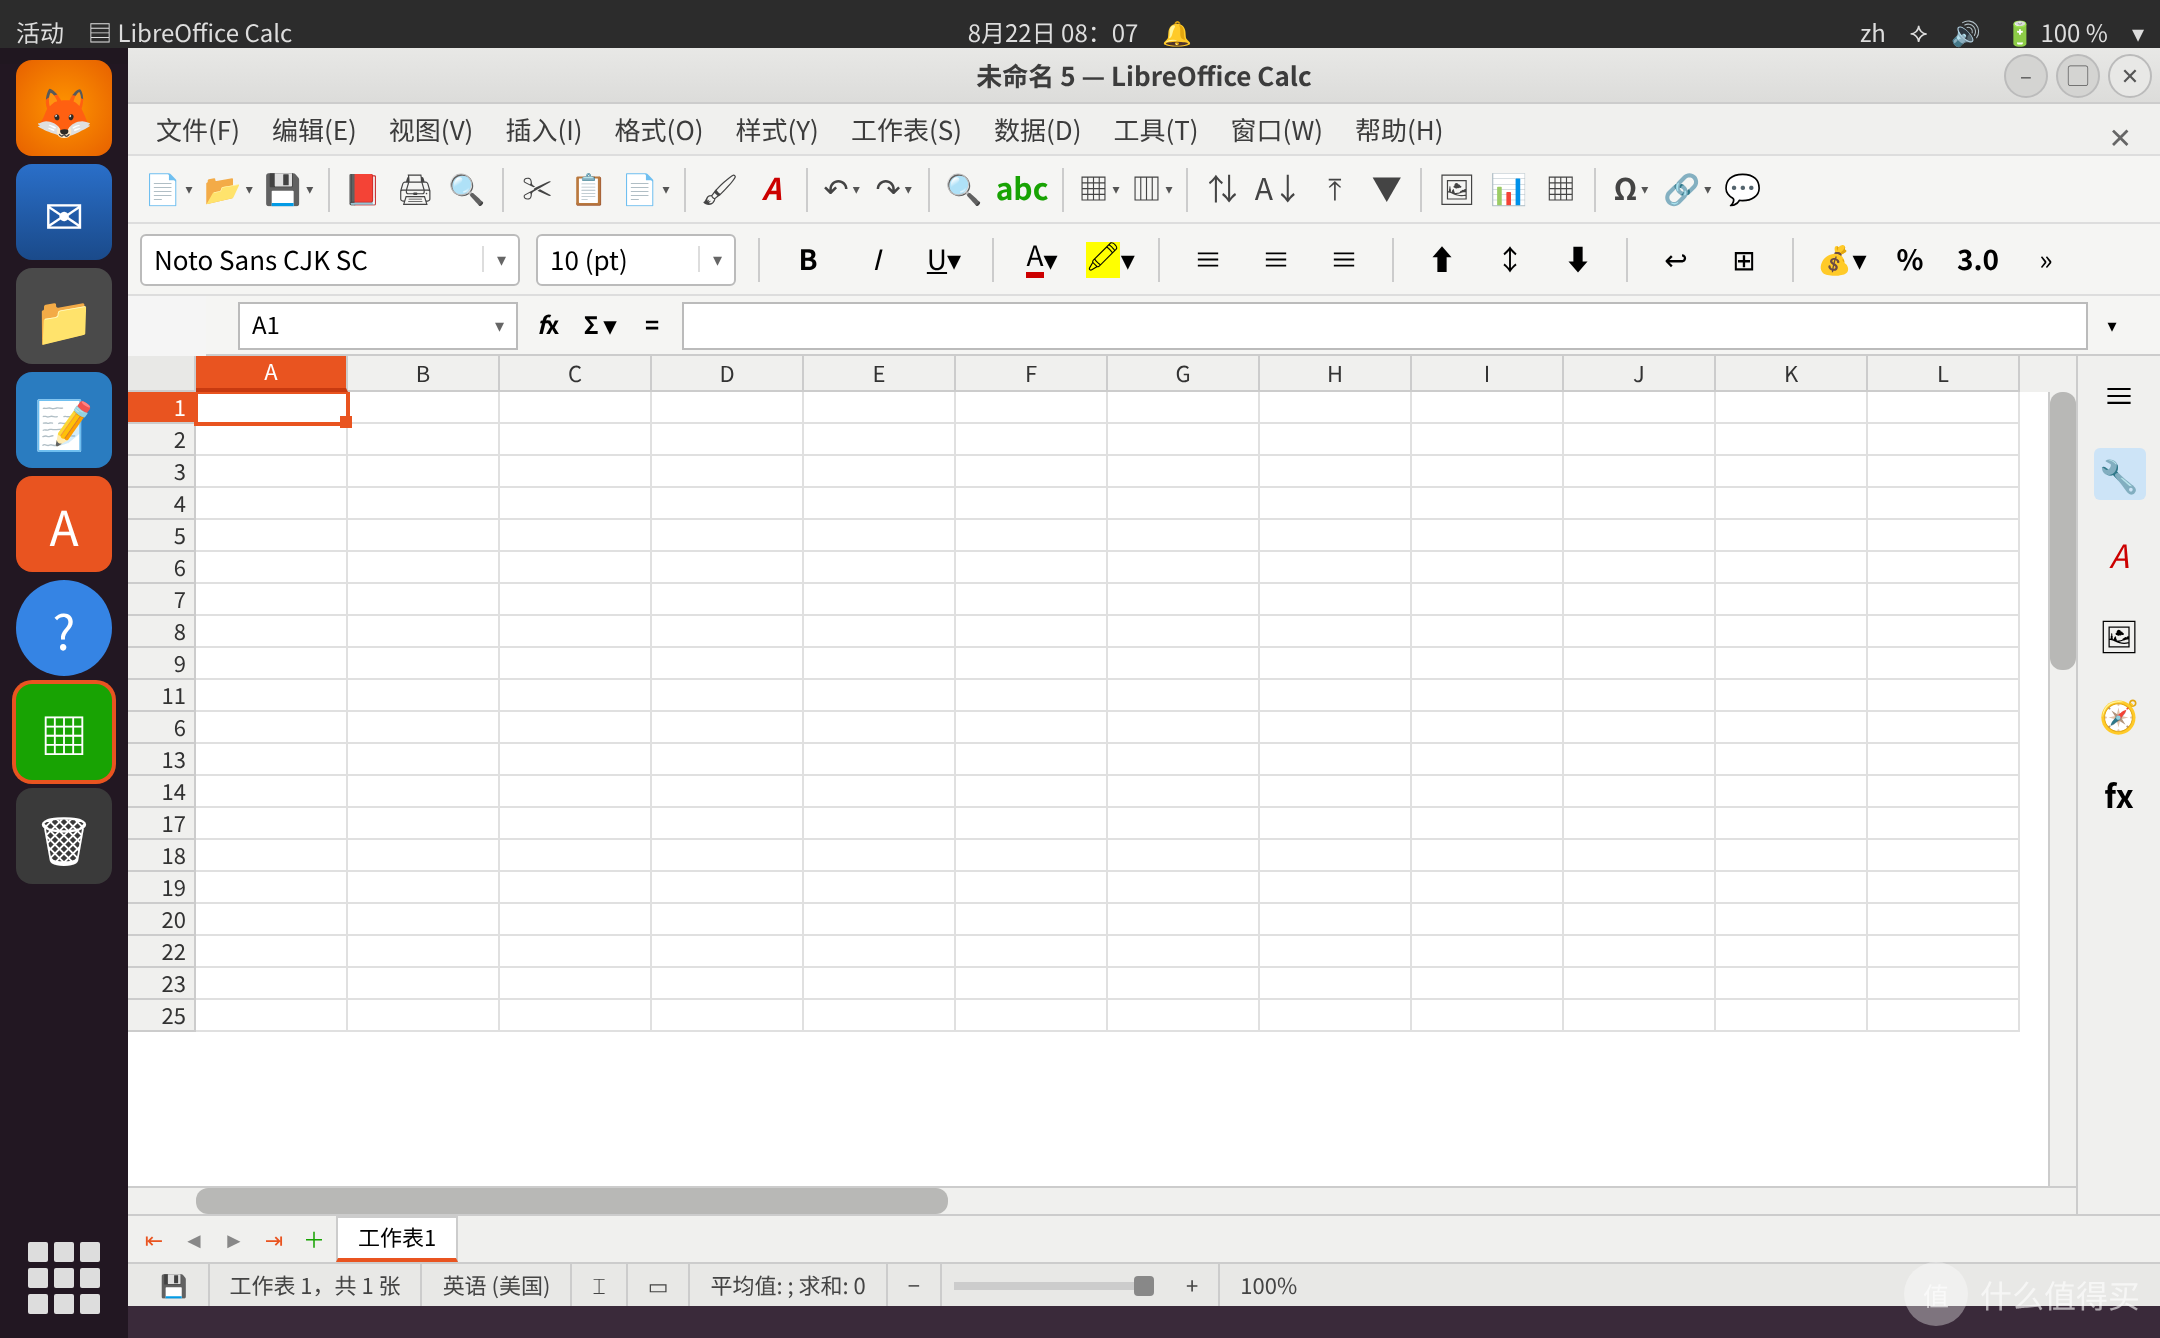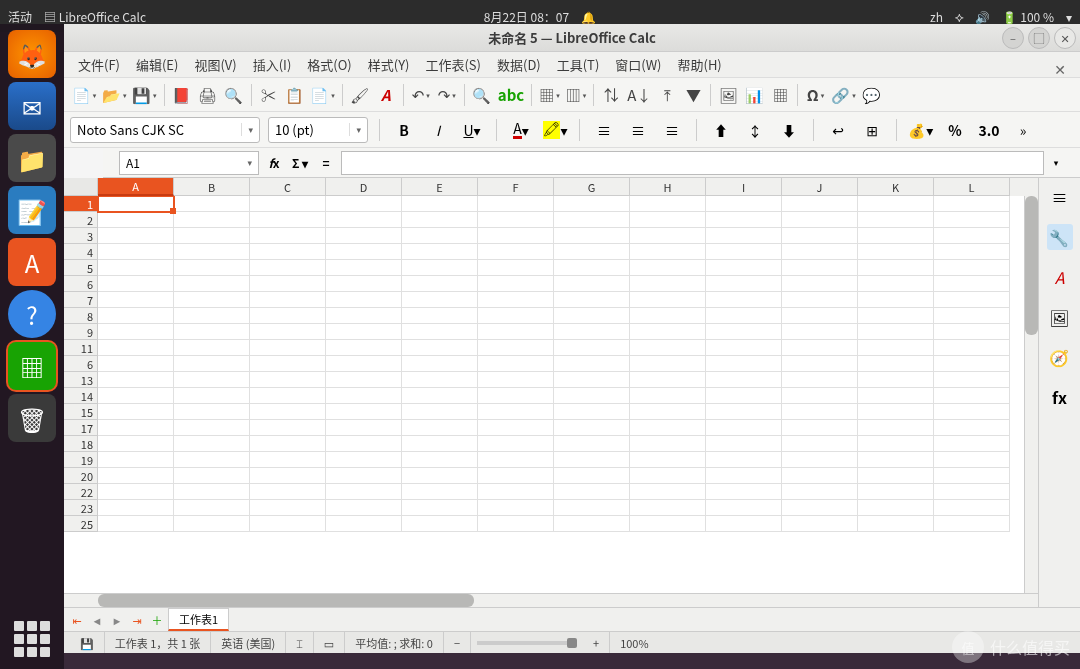--- a/index.html
+++ b/index.html
@@ -481,35 +481,20 @@
               <div class="cell"></div>
               <div class="cell"></div>
               <div class="cell"></div>
               <div class="cell"></div>
               <div class="cell"></div>
               <div class="cell"></div>
               <div class="cell"></div>
               <div class="cell"></div>
             </div>
             <div class="row">
-              <div class="row-h">15</div>
-              <div class="cell"></div>
-              <div class="cell"></div>
-              <div class="cell"></div>
-              <div class="cell"></div>
-              <div class="cell"></div>
-              <div class="cell"></div>
-              <div class="cell"></div>
-              <div class="cell"></div>
-              <div class="cell"></div>
-              <div class="cell"></div>
-              <div class="cell"></div>
-              <div class="cell"></div>
-            </div>
-            <div class="row">
               <div class="row-h">17</div>
               <div class="cell"></div>
               <div class="cell"></div>
               <div class="cell"></div>
               <div class="cell"></div>
               <div class="cell"></div>
               <div class="cell"></div>
               <div class="cell"></div>
               <div class="cell"></div>
               <div class="cell"></div>

